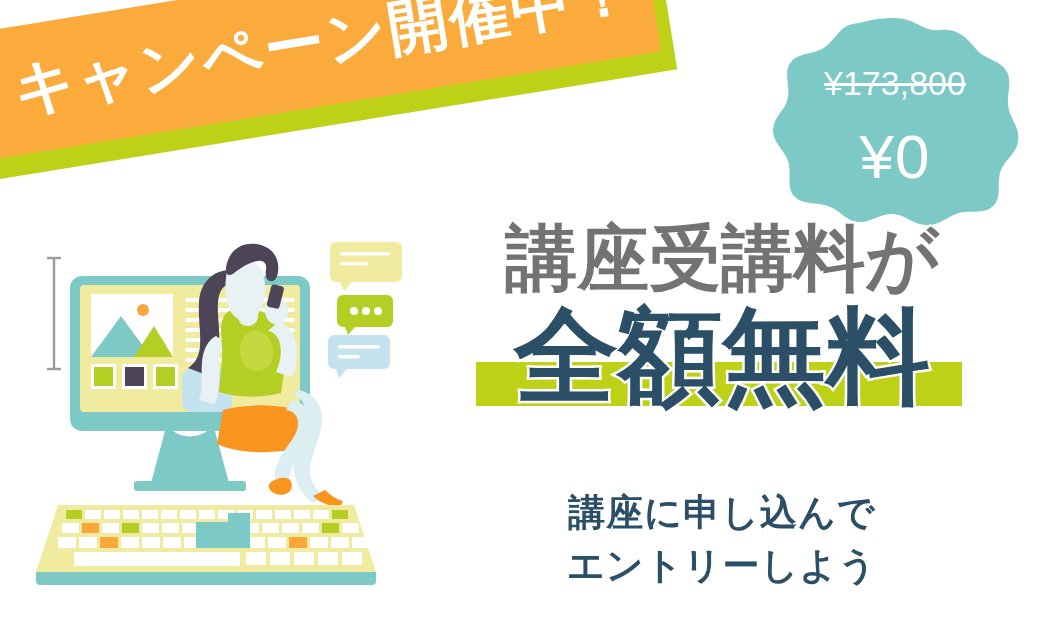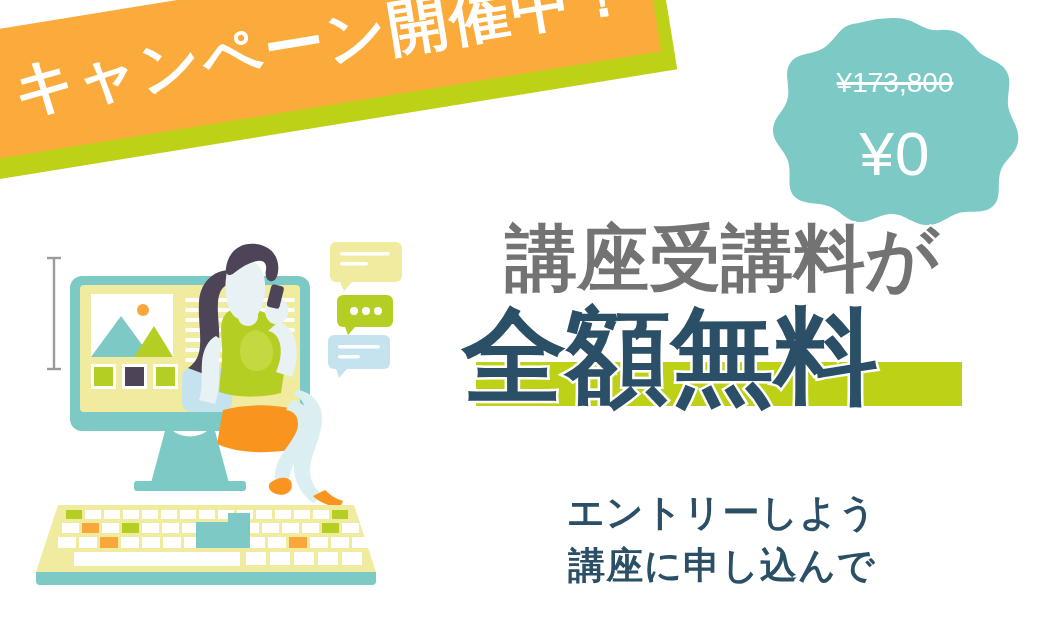--- a/index.html
+++ b/index.html
@@ -73,21 +73,21 @@
     position: absolute;
     inset: 0;
     display: flex;
     flex-direction: column;
     align-items: center;
     justify-content: center;
     pointer-events: none;
   }
   .price-old {
     color: #ffffff;
-    font-size: 28px;
+    font-size: 34px;
     font-weight: 500;
     text-decoration: line-through;
     text-decoration-thickness: 3px;
     line-height: 1;
     margin-top: 10px;
     letter-spacing: 0px;
   }
   .price-new {
     color: #ffffff;
     font-size: 62px;
@@ -128,20 +128,21 @@
     height: 44px;
     background: #bdd117;
   }
   .hl-line2 {
     position: relative;
     font-size: 104px;
     font-weight: bold;
     color: #2a4f66;
     line-height: 1.0;
     letter-spacing: 0px;
+    text-align: center;
     white-space: nowrap;
     -webkit-text-stroke: 5px #ffffff;
     paint-order: stroke fill;
   }
 
   
   .subtext {
     position: absolute;
     left: 462px;
     top: 487px;
@@ -208,22 +209,22 @@
 
   <div class="headline">
     <div class="hl-line1">講座受講料が</div>
     <div class="hl-line2-wrap">
       <div class="hl-highlight"></div>
       <div class="hl-line2">全額無料</div>
     </div>
   </div>
 
   <div class="subtext">
+    <div>講座に申し込んで</div>
     <div>エントリーしよう</div>
-    <div>講座に申し込んで</div>
   </div>
 
   <div class="illo">
     <svg viewBox="0 0 420 360" xmlns="http://www.w3.org/2000/svg">
 
       <g stroke="#9a9a9a" stroke-width="2.4">
         <line x1="24" y1="20" x2="24" y2="131"></line>
         <line x1="17" y1="20" x2="31" y2="20"></line>
         <line x1="17" y1="131" x2="31" y2="131"></line>
       </g>

